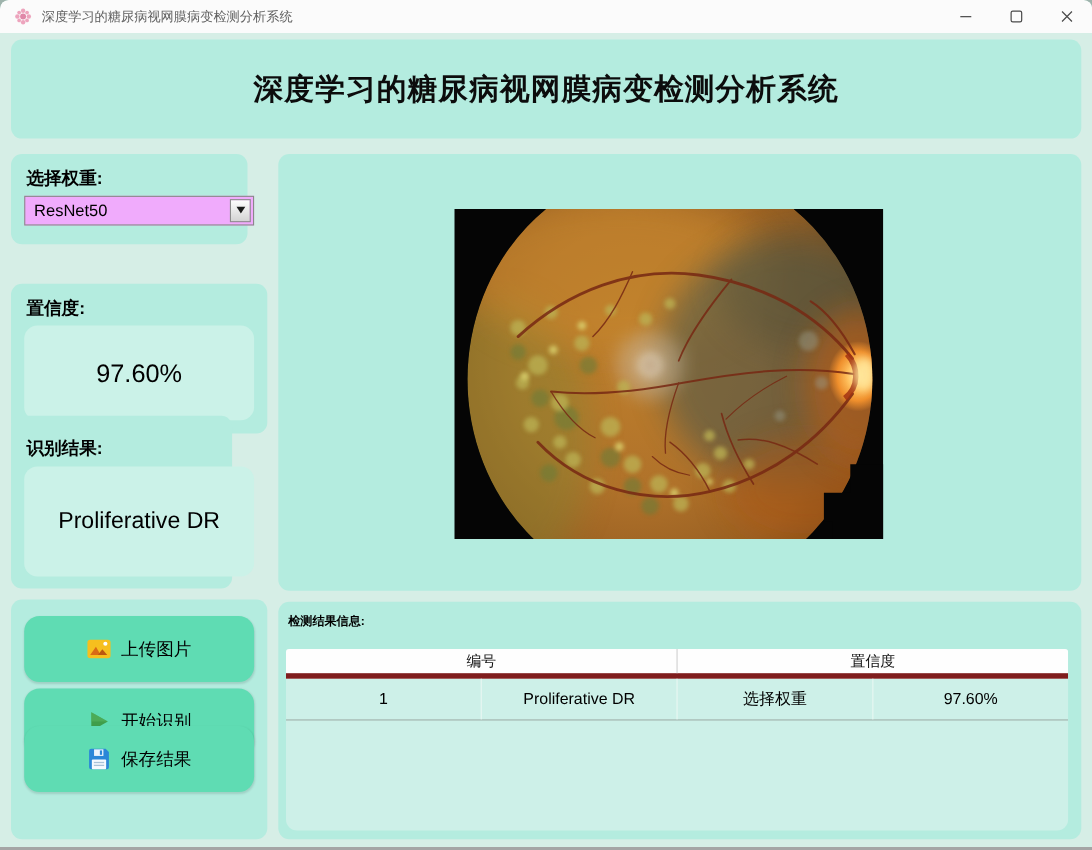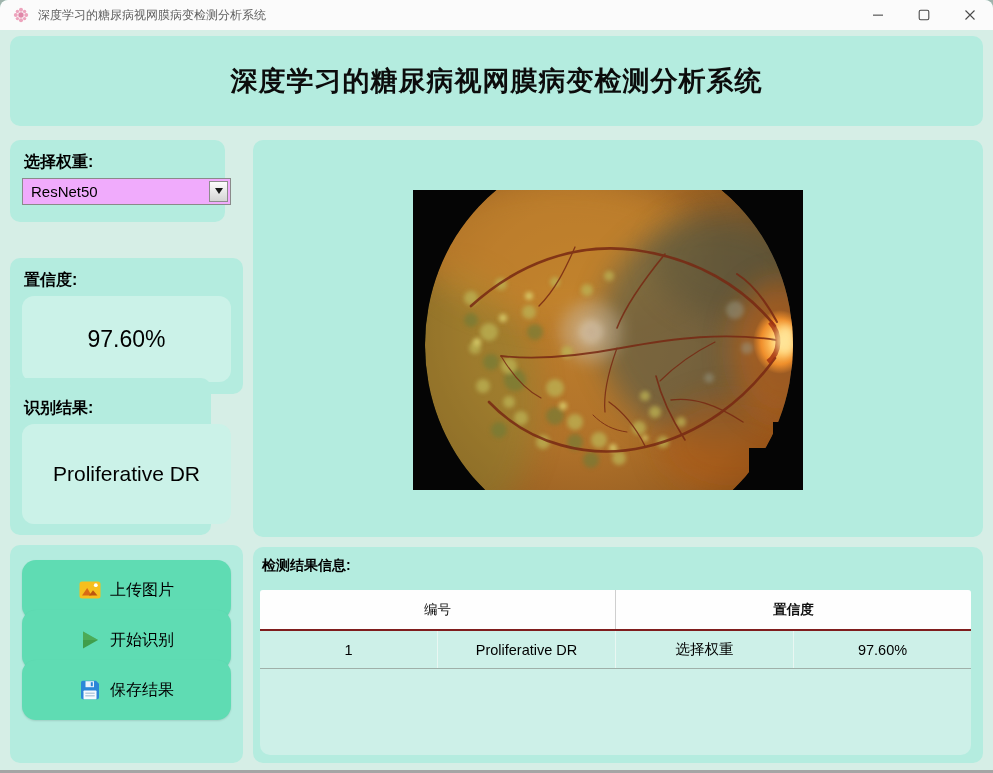--- a/index.html
+++ b/index.html
@@ -68,36 +68,36 @@
   #result-card { top:46px; height:100px; font-size:21px; }
   
   .side-btn {
     position:absolute; left:12px; width:209px; height:60px;
     background:#5fdcb3; border:none; border-radius:14px;
     display:flex; align-items:center; justify-content:center; gap:9px;
     font-size:16px; color:#000; cursor:pointer;
     font-family:"Liberation Sans","DejaVu Sans",sans-serif;
     box-shadow:0 1px 2px rgba(0,0,0,0.12);
   }
-  #btn-upload { top:15px; } #btn-start { top:65px; }
+  #btn-upload { top:15px; } #btn-start { top:81px; }
   #btn-save   { top:115px; } #btn-exit { top:165px; }
   .btn-icon { width:22px; height:20px; flex:0 0 auto; }
   
   .fundus { position:absolute; left:160px; top:50px; width:390px; height:300px; }
   
   .table-wrap {
     position:absolute; left:7px; top:43px; width:711px; height:165px;
     background:#cdf0e8; border-radius:3px 3px 10px 10px; overflow:hidden;
   }
-  .t-header { display:flex; height:41px; background:#fefefe; border-bottom:2px solid #7f1d1d; }
+  .t-header { display:flex; height:27px; background:#fefefe; border-bottom:5px solid #7f1d1d; }
   .t-header .cell {
     flex:1; display:flex; align-items:center; justify-content:center;
     font-size:13.5px; color:#111; border-right:1px solid #cfcfcf;
   }
-  .t-header .cell:last-child { border-right:none;font-weight:bold; }
+  .t-header .cell:last-child { border-right:none; }
   .t-row { display:flex; height:38px; border-bottom:1px solid #9fb0a9; cursor:default; }
   .t-row .cell {
     flex:1; display:flex; align-items:center; justify-content:center;
     font-size:14.5px; color:#000; border-right:1px solid #e9f7f2;
   }
   .t-row .cell:last-child { border-right:none; }
   .cell-green { color:#17a349; }
 </style>
 </head>
 <body>
@@ -309,21 +309,21 @@
         </g>
         <path d="M357,132 C368,144 368,162 355,172" stroke="#a23212" stroke-width="5" fill="none" opacity="0.85"></path>
         <ellipse cx="373" cy="150" rx="10" ry="15" fill="#ffe59a" opacity="0.9" filter="url(#b4)"></ellipse>
       </g>
 
       <path d="M390,300 L344,300 L344,284 L336,284 L336,258 L360,258 L360,232 L390,232 Z" fill="#050505"></path>
     </svg>
   </div>
 
   <div class="panel" id="panel-results">
-    <div class="panel-label" style="left:9px; top:10px; font-size:14px;">检测结果信息:</div>
+    <div class="panel-label" style="left:9px; top:10px; font-size:11px;">检测结果信息:</div>
     <div class="table-wrap">
       <div class="t-header">
         <div class="cell">编号</div>
         <div class="cell">置信度</div>
       </div>
       <div class="t-row">
         <div class="cell">1</div>
         <div class="cell">Proliferative DR</div>
         <div class="cell">选择权重</div>
         <div class="cell cell-green">97.60%</div>

